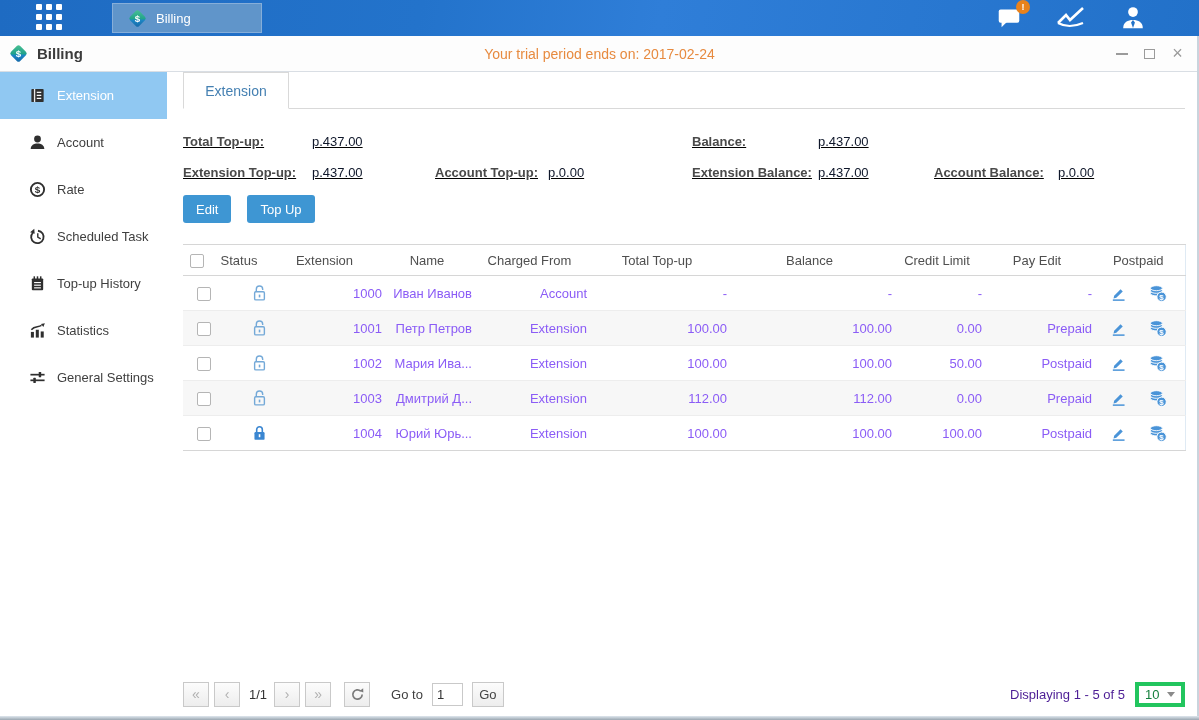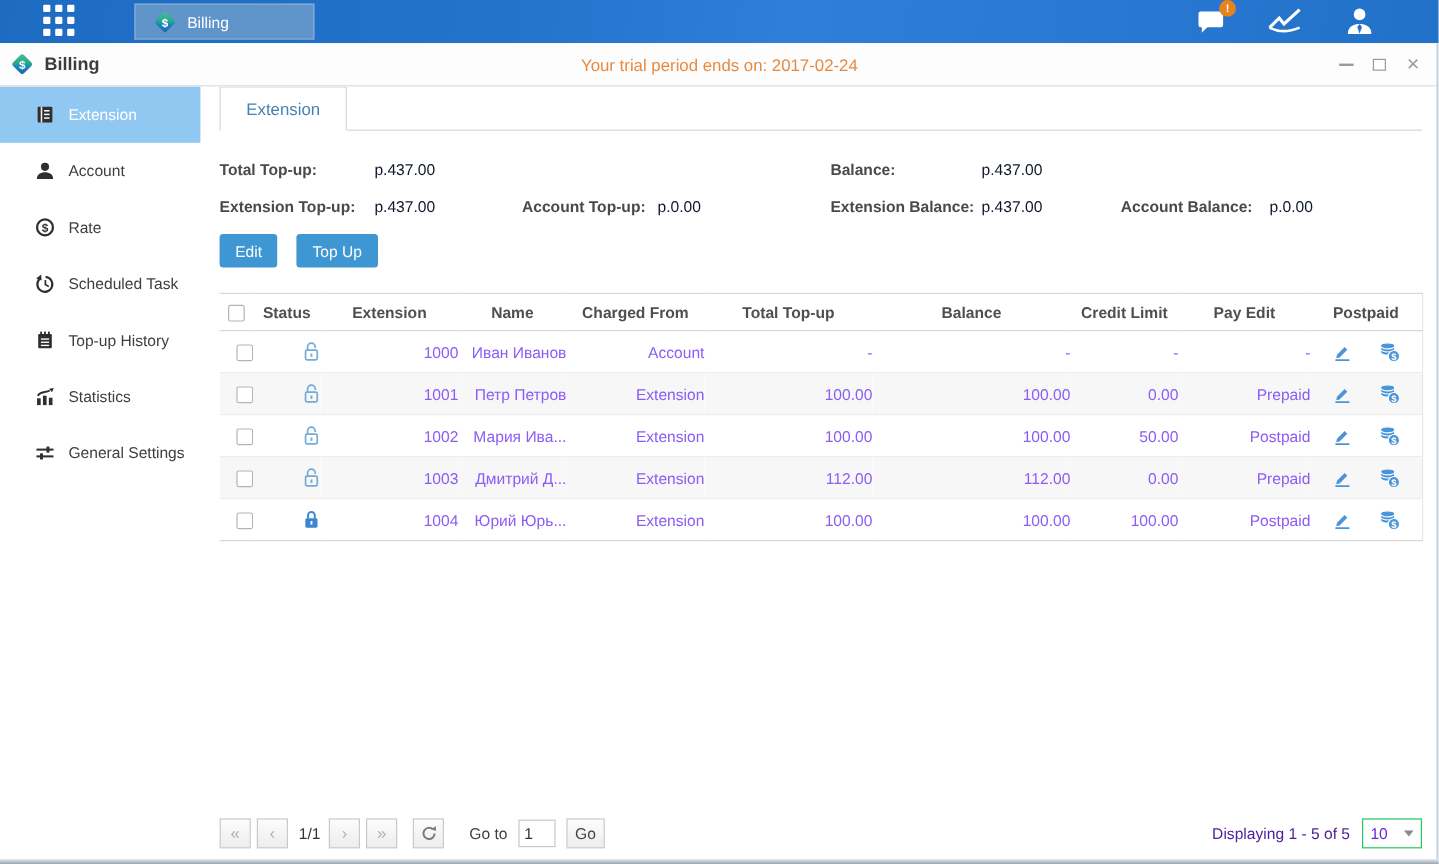--- a/index.html
+++ b/index.html
@@ -41,36 +41,36 @@
 
   .main{flex:1;display:flex;flex-direction:column;padding:0 14px 0 16px;overflow:hidden;position:relative;}
 
   
   .tabstrip{height:37px;display:flex;border-bottom:1px solid #d9d9d9;}
   .tab{min-width:106px;background:#fff;border:1px solid #d9d9d9;border-bottom:1px solid #fff;margin-bottom:-1px;
        display:flex;align-items:center;justify-content:center;font-size:14px;color:#4580b2;cursor:pointer;}
 
   
   .summary{margin-top:17px;font-size:13px;}
-  .sum-row{display:flex;align-items:center;height:31px;}
+  .sum-row{display:flex;align-items:center;height:31px;text-decoration:underline;}
   .sum-label{font-weight:bold;color:#4a4a4a;}
   .sum-value{color:#0f172a;}
   .w-l1{width:129px;} .w-v1{width:123px;} .w-v1-wide{width:380px;}
   .w-l2{width:113px;} .w-v2{width:144px;}
   .w-l3{width:126px;} .w-v3{width:116px;}
   .w-l4{width:124px;}
 
   
   .actions{margin-top:7px;display:flex;gap:16px;}
   .btn-blue{height:28px;padding:0 13px;background:#3e96d3;border:none;border-radius:3px;color:#fff;
             font-size:13px;font-family:"Liberation Sans",sans-serif;cursor:pointer;}
 
   
   table.grid{margin-top:21px;width:1002px;border-collapse:collapse;table-layout:fixed;font-size:13px;border-right:1px solid #dfeaf4;}
-  table.grid th{height:31px;font-weight:bold;color:#4f4f4f;border-top:1px solid #d6d6d6;border-bottom:1px solid #d6d6d6;
+  table.grid th{height:31px;font-weight:normal;color:#4f4f4f;border-top:1px solid #d6d6d6;border-bottom:1px solid #d6d6d6;
                 text-align:center;padding:0;}
   table.grid td{height:35px;color:#8b5cf6;text-align:right;border-bottom:1px solid #ededed;padding:0;overflow:hidden;white-space:nowrap;}
   table.grid tbody tr:nth-child(even){background:#f7f7f7;}
   table.grid tbody tr:last-child td{border-bottom:1px solid #d6d6d6;}
   .cb{width:14px;height:14px;border:1px solid #b5b5b5;border-radius:2px;background:#fff;display:inline-block;cursor:pointer;vertical-align:middle;}
   .op-icons{display:flex;align-items:center;justify-content:center;gap:22px;}
   .op-icons span{cursor:pointer;display:flex;}
 
   
   .spacer{flex:1;}
@@ -79,22 +79,22 @@
           display:flex;align-items:center;justify-content:center;color:#b0b0b0;font-size:14px;margin-right:5px;cursor:pointer;}
   .pg-indicator{margin:0 7px 0 4px;color:#333;}
   .pg-refresh{margin-left:8px;}
   .goto-label{margin-left:16px;margin-right:9px;}
   .goto-input{width:31px;height:23px;border:1px solid #c9c9c9;font-size:13px;padding:0 4px;color:#333;
               font-family:"Liberation Sans",sans-serif;}
   .go-btn{margin-left:9px;width:32px;height:25px;border:1px solid #c9c9c9;background:linear-gradient(#fcfcfc,#ededed);
           display:flex;align-items:center;justify-content:center;color:#444;cursor:pointer;}
   .pg-right{margin-left:auto;display:flex;align-items:center;gap:10px;}
   .displaying{color:#4c1d95;}
-  .page-size-select{width:50px;height:25px;border:1px solid #22c55e;background:#fff;display:flex;align-items:center;
-                    padding:0 6px;cursor:pointer;color:#6d28d9;}
+  .page-size-select{width:50px;height:25px;border:4px solid #22c55e;background:#fff;display:flex;align-items:center;
+                    padding:0 6px;cursor:pointer;color:#15803d;}
   .dd-arrow{margin-left:auto;width:0;height:0;border-left:4px solid transparent;border-right:4px solid transparent;
             border-top:5px solid #8a8a8a;}
 
   
   .frame-bottom{position:absolute;left:0;right:0;bottom:0;height:4px;background:linear-gradient(180deg,#dfe7ee,#9aa6b0);}
   .frame-right{position:absolute;top:36px;bottom:0;right:0;width:2px;background:#c9d4dd;}
 </style>
 </head>
 <body>
 

